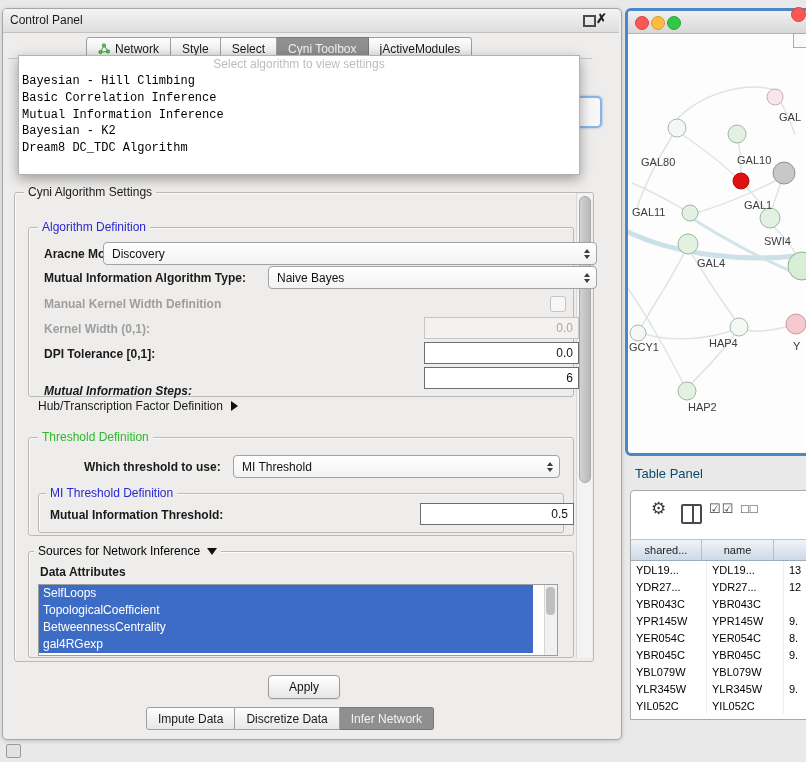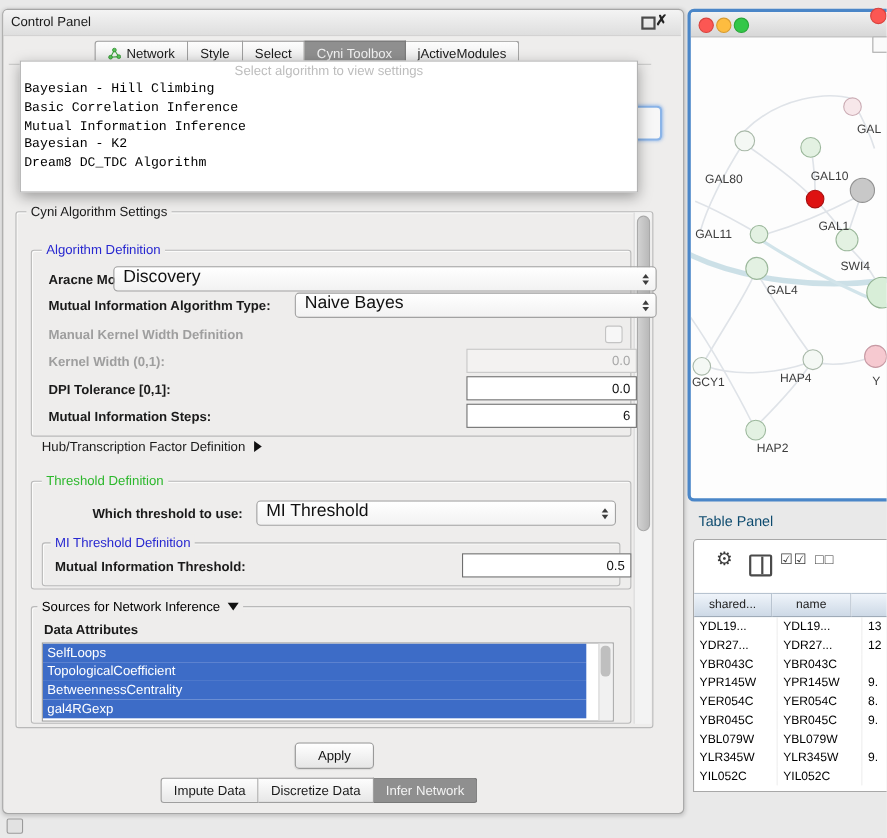--- a/index.html
+++ b/index.html
@@ -20,21 +20,21 @@
   .tabbar{left:86px;top:37px;display:flex;}
   .tab{height:21px;display:flex;align-items:center;gap:5px;padding:0 11px;font-size:12px;color:#1a1a1a;background:linear-gradient(#fdfdfd,#e7e7e7);border:1px solid #9f9f9f;border-left:none;white-space:nowrap;}
   .tab.first{border-left:1px solid #9f9f9f;border-radius:3px 0 0 3px;}
   .tab.last{border-radius:0 3px 3px 0;}
   .tab.selected{background:#8f8f8f;color:#f3f3f3;border-color:#787878;}
   .tab-underline{left:8px;top:58px;width:584px;height:1px;background:#c9c9c9;}
 
   .groupbox{border:1px solid #b9b9b9;border-radius:3px;box-shadow:inset 1px 1px 0 rgba(255,255,255,.75);}
   .gtitle{font-size:12px;background:#eeedec;padding:0 4px;white-space:nowrap;}
 
-  .combo{background:linear-gradient(#ffffff,#f2f2f2);border:1px solid #a2a2a2;border-radius:4px;font-size:16px;color:#111;display:flex;padding:0 20px 0 8px;white-space:nowrap;}
+  .combo{background:linear-gradient(#ffffff,#f2f2f2);border:1px solid #a2a2a2;border-radius:4px;font-size:12px;color:#111;display:flex;align-items:center;padding:0 20px 0 8px;white-space:nowrap;}
   .arrows{position:absolute;right:6px;top:50%;transform:translateY(-50%);display:flex;flex-direction:column;gap:2px;}
   .tri-u{width:0;height:0;border-left:3.5px solid transparent;border-right:3.5px solid transparent;border-bottom:4px solid #3c3c3c;}
   .tri-d{width:0;height:0;border-left:3.5px solid transparent;border-right:3.5px solid transparent;border-top:4px solid #3c3c3c;}
 
   .tfield{background:#fff;border:1px solid #6e6e6e;font-size:12px;color:#111;display:flex;align-items:center;justify-content:flex-end;padding:0 5px;white-space:nowrap;}
   .tfield.disf{background:#f3f2f1;color:#a8a8a8;border-color:#c6c6c6;}
 
   .checkbox{width:14px;height:14px;background:#f7f7f7;border:1px solid #c4c4c4;border-radius:3px;}
 
   .attr-list{background:#fff;border:1px solid #9d9d9d;overflow:hidden;}
@@ -161,21 +161,21 @@
 
     <div class="abs txt bold dis" style="left:44px;top:297px;">Manual Kernel Width Definition</div>
     <div class="abs checkbox" style="left:550px;top:296px;"></div>
 
     <div class="abs txt bold dis" style="left:44px;top:322px;">Kernel Width (0,1):</div>
     <div class="abs tfield disf" style="left:424px;top:317px;width:143px;height:20px;">0.0</div>
 
     <div class="abs txt bold" style="left:44px;top:347px;">DPI Tolerance [0,1]:</div>
     <div class="abs tfield" style="left:424px;top:342px;width:143px;height:20px;">0.0</div>
 
-    <div class="abs txt bold" style="left:44px;top:372px;">Mutual Information Steps:</div>
+    <div class="abs txt bold" style="left:44px;top:384px;font-style:italic;">Mutual Information Steps:</div>
     <div class="abs tfield" style="left:424px;top:367px;width:143px;height:20px;">6</div>
 
     <div class="abs hub-row" style="left:38px;top:399px;">
       <span class="txt">Hub/Transcription Factor Definition</span>
       <span class="tri-right"></span>
     </div>
 
     <div class="abs groupbox" style="left:28px;top:437px;width:544px;height:97px;"></div>
     <div class="abs gtitle" style="left:38px;top:430px;color:#2db82d;">Threshold Definition</div>
 

